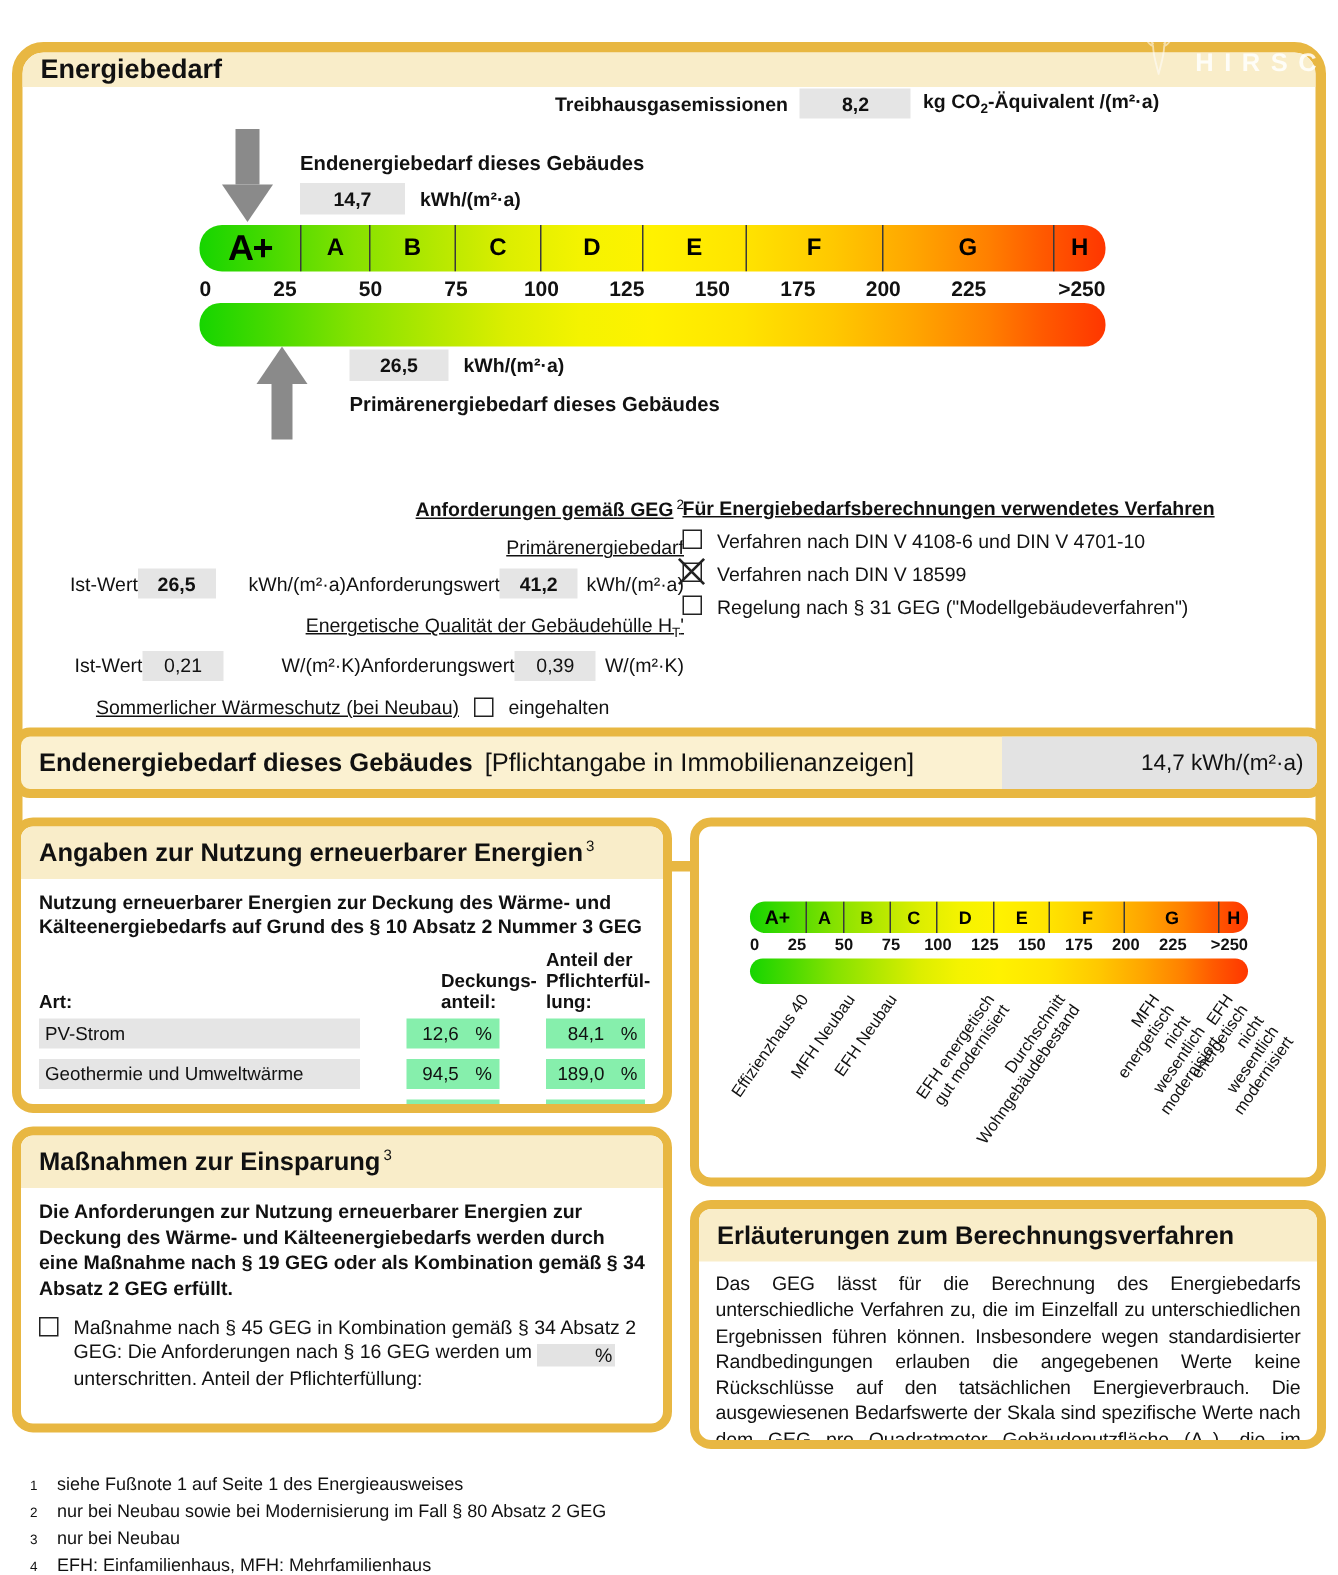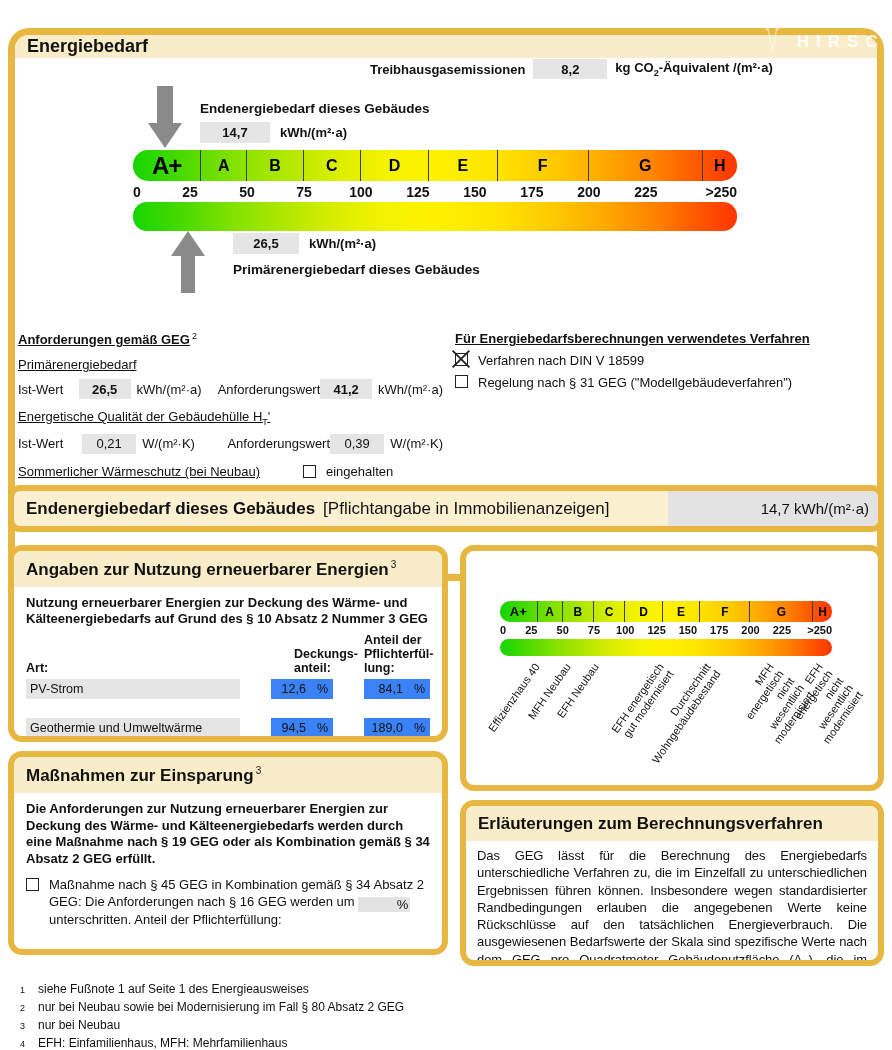--- a/index.html
+++ b/index.html
@@ -82,24 +82,24 @@
   .banner { display:flex; align-items:center; background:#fbf1d1; }
   .banner-title { font-size:17px; font-weight:bold; padding-left:12px; }
   .banner-bracket { font-size:17px; margin-left:8px; }
   .banner-box { margin-left:auto; align-self:stretch; width:210px; background:#e3e3e3;
                 display:flex; align-items:center; justify-content:flex-end;
                 padding-right:9px; font-size:15px; }
 
   
   .ren-grid { display:grid; grid-template-columns:1fr 62px 66px; column-gap:8px; }
   .ren-head { font-size:12.5px; font-weight:bold; align-items:end; margin-bottom:4px; }
-  .ren-row  { margin-bottom:19px;gap:31px; }
+  .ren-row  { margin-bottom:7px;gap:31px; }
   .ren-name { background:#e5e5e5; height:20px; line-height:20px; padding-left:4px; font-size:12.5px; }
   .ren-name.plain { background:transparent; }
-  .ren-val  { background:#3b82f6; height:20px; display:flex; align-items:center;
+  .ren-val  { background:#86efac; height:20px; display:flex; align-items:center;
               justify-content:flex-end; gap:11px; padding-right:5px; font-size:12.5px; }
 
   
   .mini .cls { font-size:12px; }
   .mini .cls.big { font-size:13px; letter-spacing:0; }
   .mini .bar { border-radius:10px; }
   .mini .ticks { font-size:11px; }
   .mini .gradbar { border-radius:9px; }
   .rot-labels { position:relative; }
   .rot { position:absolute; top:2px; font-size:11px; line-height:1.12; text-align:right;
@@ -186,21 +186,21 @@
   <div class="abs" style="left:156px; top:196px; width:34px; height:62px;">
     <div class="au-head"></div>
     <div class="au-stem"></div>
   </div>
   <div class="abs" style="left:218px; top:198px; display:flex; align-items:center; gap:10px;">
     <span class="vbox" style="width:66px; height:21px;">26,5</span>
     <span class="b fs13">kWh/(m²·a)</span>
   </div>
   <div class="abs b" style="left:218px; top:227px; font-size:13.5px;text-align:right;">Primärenergiebedarf dieses Gebäudes</div>
 
-  <div class="abs" style="left:3px; top:296px; width:425px;">
+  <div class="abs" style="left:16px; top:296px; width:425px;text-align:right;">
     <div class="fs13" style="margin-bottom:10px;">
       <span class="b u">Anforderungen gemäß GEG</span><sup class="ref">2</sup>
     </div>
     <div class="fs13 u" style="margin-bottom:7px;">Primärenergiebedarf</div>
     <div class="vrow">
       <span class="l1">Ist-Wert</span>
       <span class="vbox box">26,5</span>
       <span class="u1">kWh/(m²·a)</span>
       <span class="l2">Anforderungswert</span>
       <span class="vbox box">41,2</span>
@@ -219,20 +219,24 @@
     </div>
     <div style="display:flex; align-items:center; gap:10px; margin-top:8px;">
       <span class="fs13 u" style="width:275px;">Sommerlicher Wärmeschutz (bei Neubau)</span>
       <span class="cb"></span>
       <span class="fs13">eingehalten</span>
     </div>
   </div>
 
   <div class="abs" style="left:440px; top:296px; width:418px;">
     <div class="fs13 b u" style="margin-bottom:6px;">Für Energiebedarfsberechnungen verwendetes Verfahren</div>
+    <div class="cbrow">
+      <span class="cb"></span>
+      <span>Verfahren nach DIN V 4108-6 und DIN V 4701-10</span>
+    </div>
     <div class="cbrow">
       <span class="cb checked">
           <svg viewBox="0 0 10 10">
             <path d="M-2 -2 L12 12 M12 -2 L-2 12"></path>
           </svg>
         </span>
       <span>Verfahren nach DIN V 18599</span>
     </div>
     <div class="cbrow">
       <span class="cb"></span>

